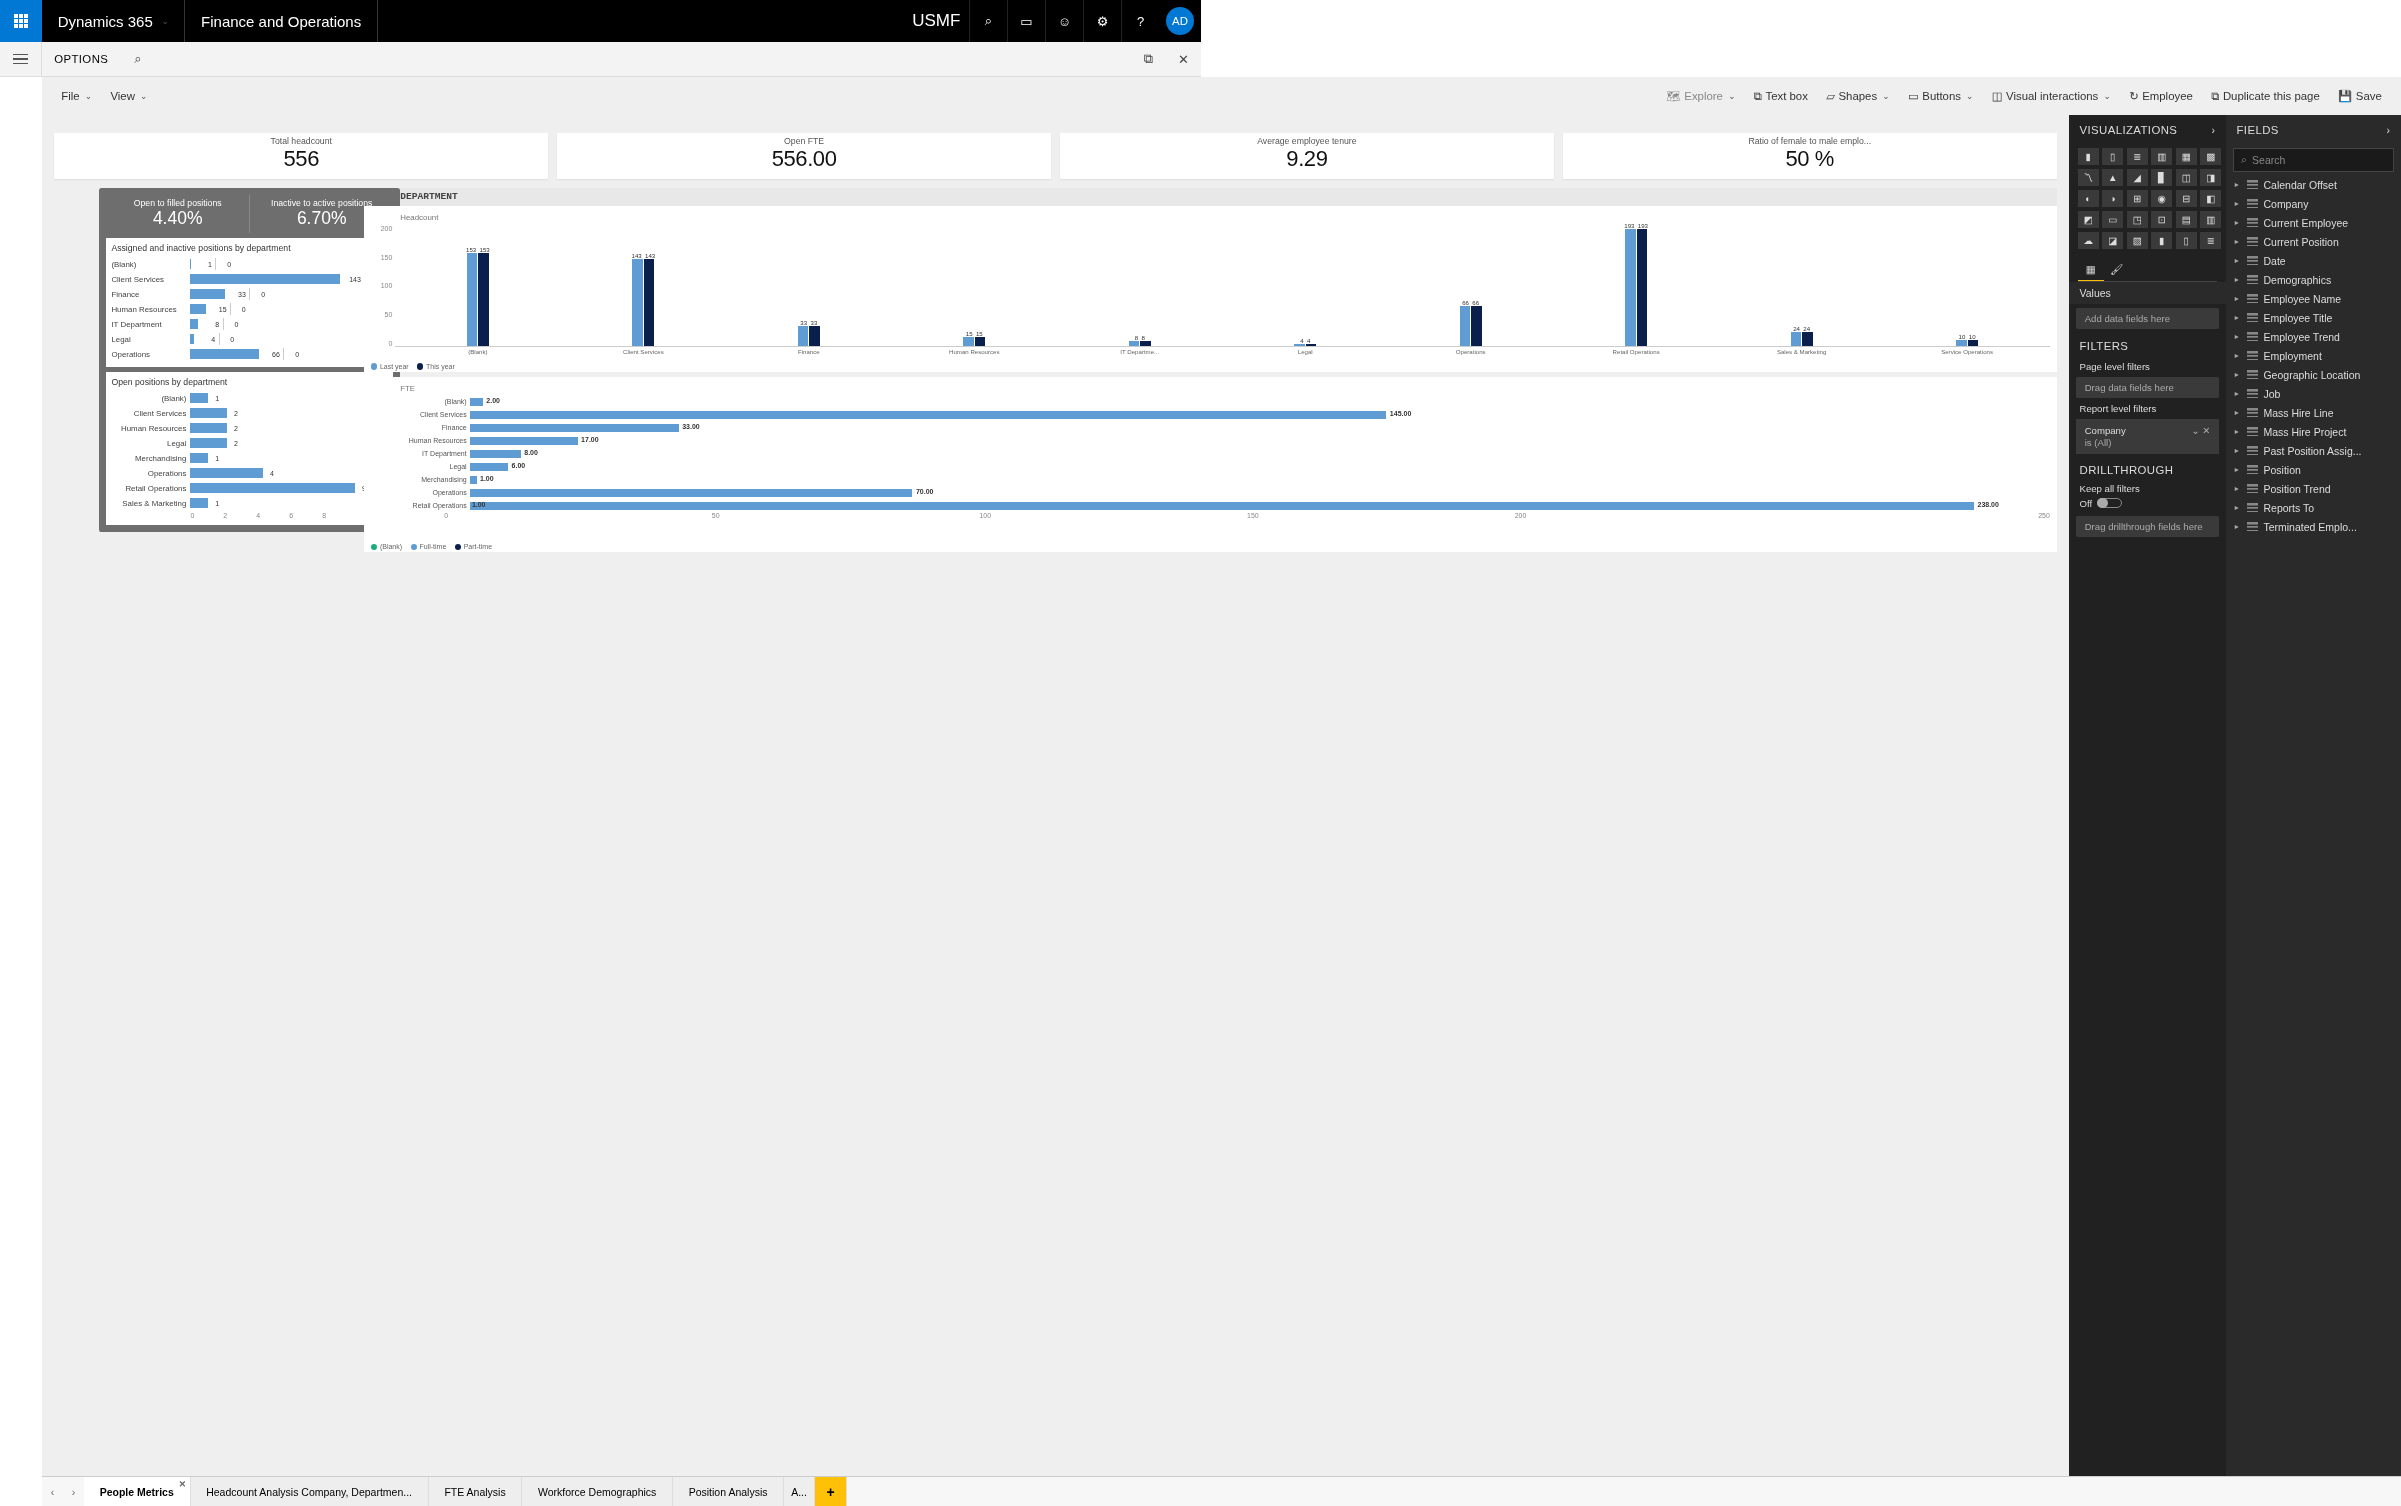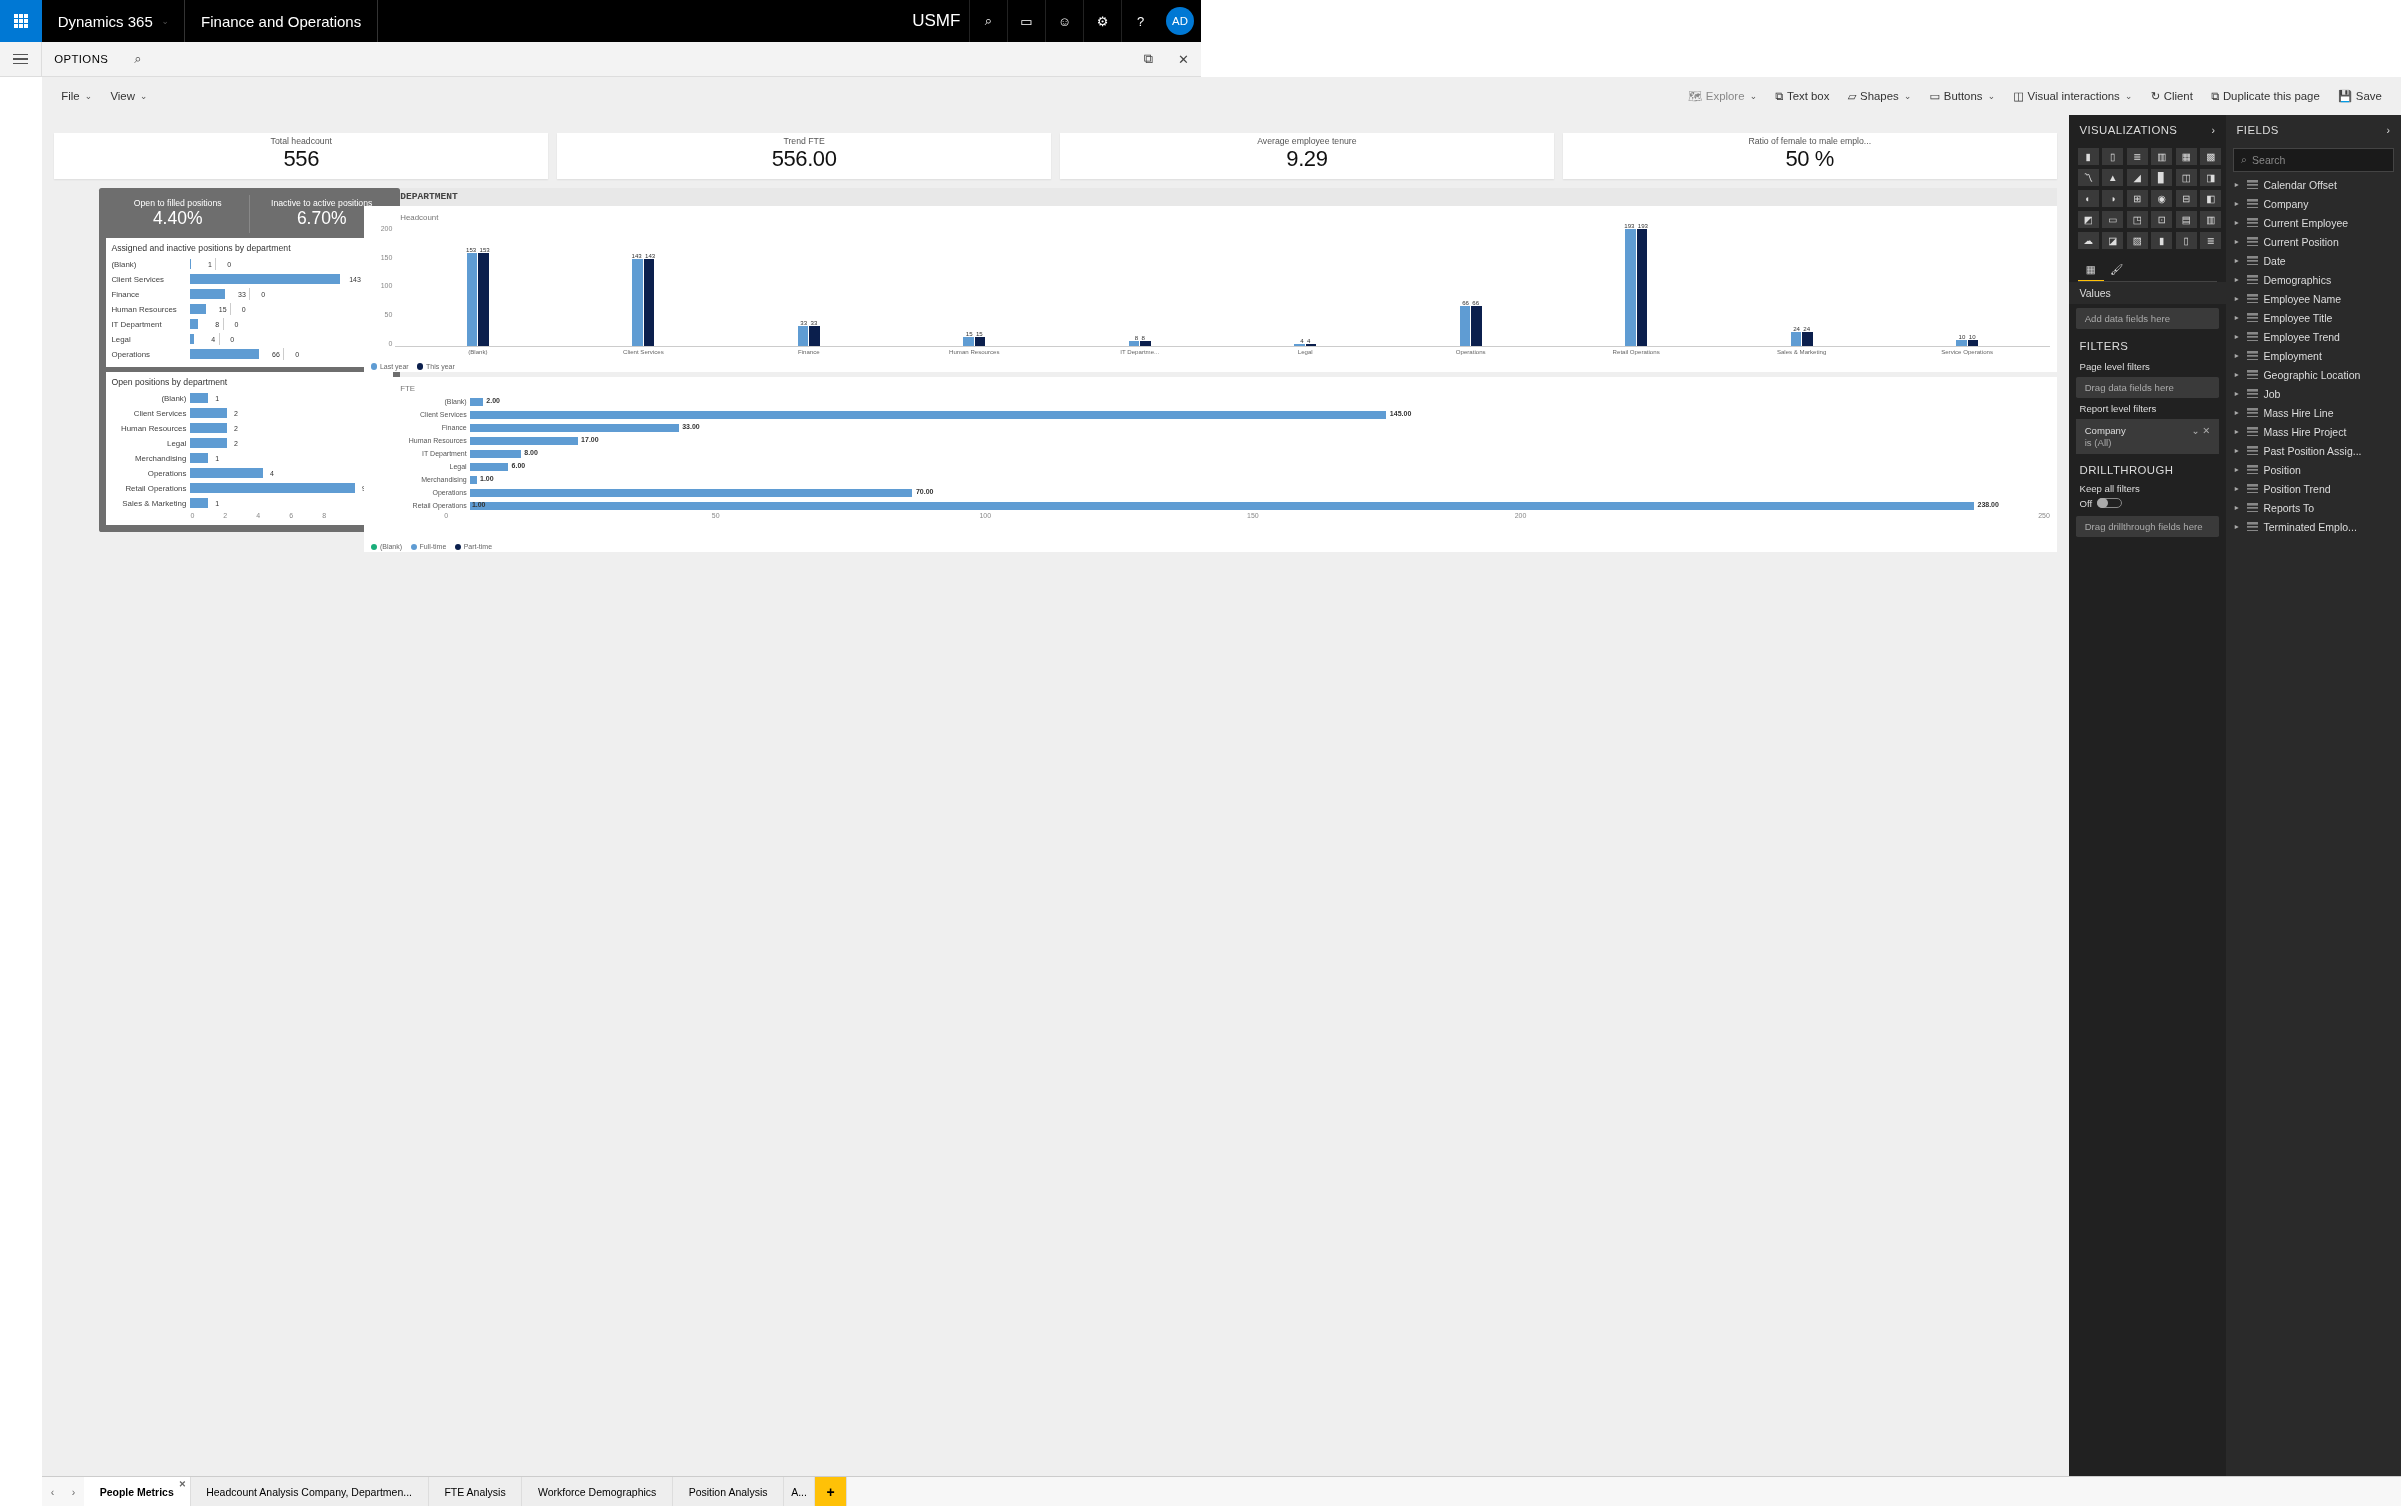--- a/index.html
+++ b/index.html
@@ -193,40 +193,40 @@
         <span>Buttons</span>
         <span class="chev">⌄</span>
       </div>
     <div class="group">
         <span>◫</span>
         <span>Visual interactions</span>
         <span class="chev">⌄</span>
       </div>
     <div class="group">
         <span>↻</span>
-        <span>Client</span>
+        <span>Employee</span>
       </div>
     <div class="group">
         <span>⧉</span>
         <span>Duplicate this page</span>
       </div>
     <div class="group">
         <span>💾</span>
         <span>Save</span>
       </div>
   </div>
 
   <div class="canvas">
     <div class="kpis">
       <div class="kpi">
           <div class="t">Total headcount</div>
           <div class="v">556</div>
         </div>
       <div class="kpi">
-          <div class="t">Trend FTE</div>
+          <div class="t">Open FTE</div>
           <div class="v">556.00</div>
         </div>
       <div class="kpi">
           <div class="t">Average employee tenure</div>
           <div class="v">9.29</div>
         </div>
       <div class="kpi">
           <div class="t">Ratio of female to male emplo...</div>
           <div class="v">50 %</div>
         </div>

